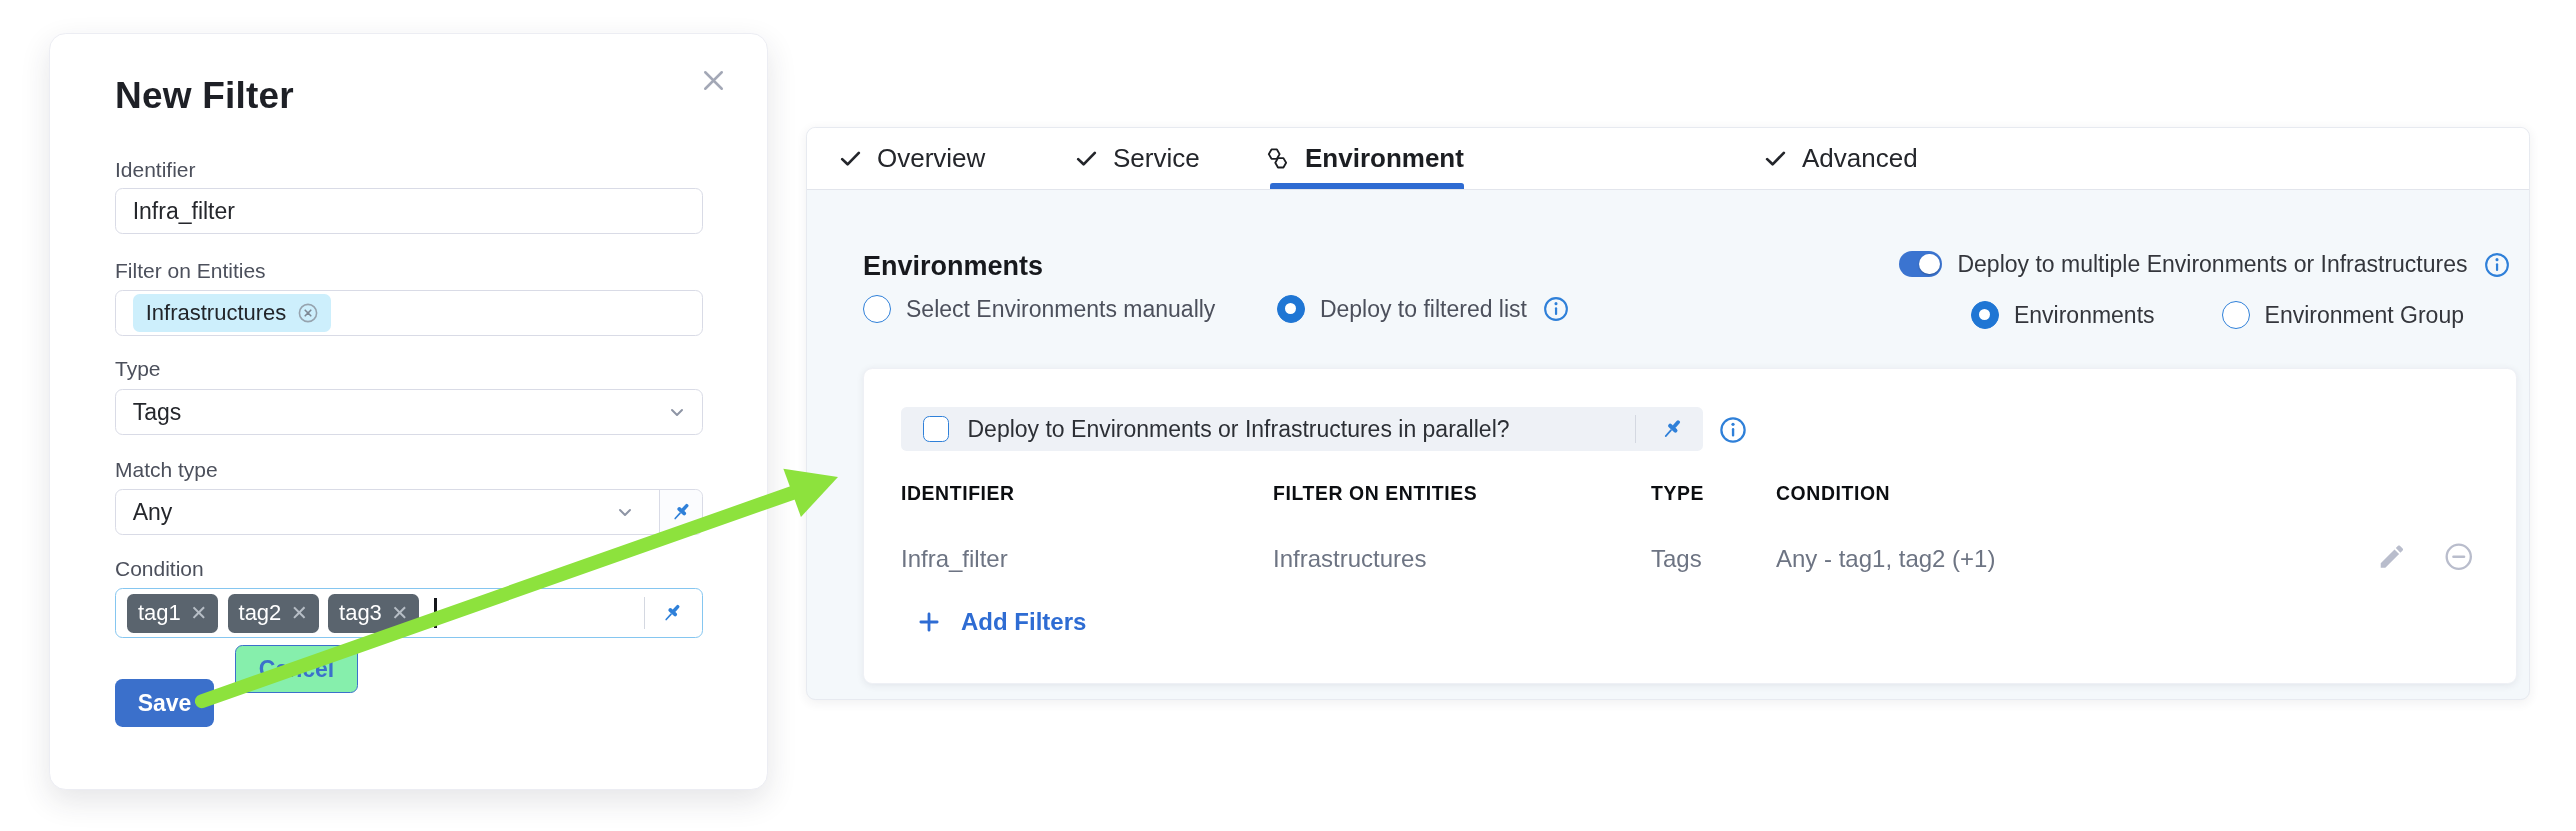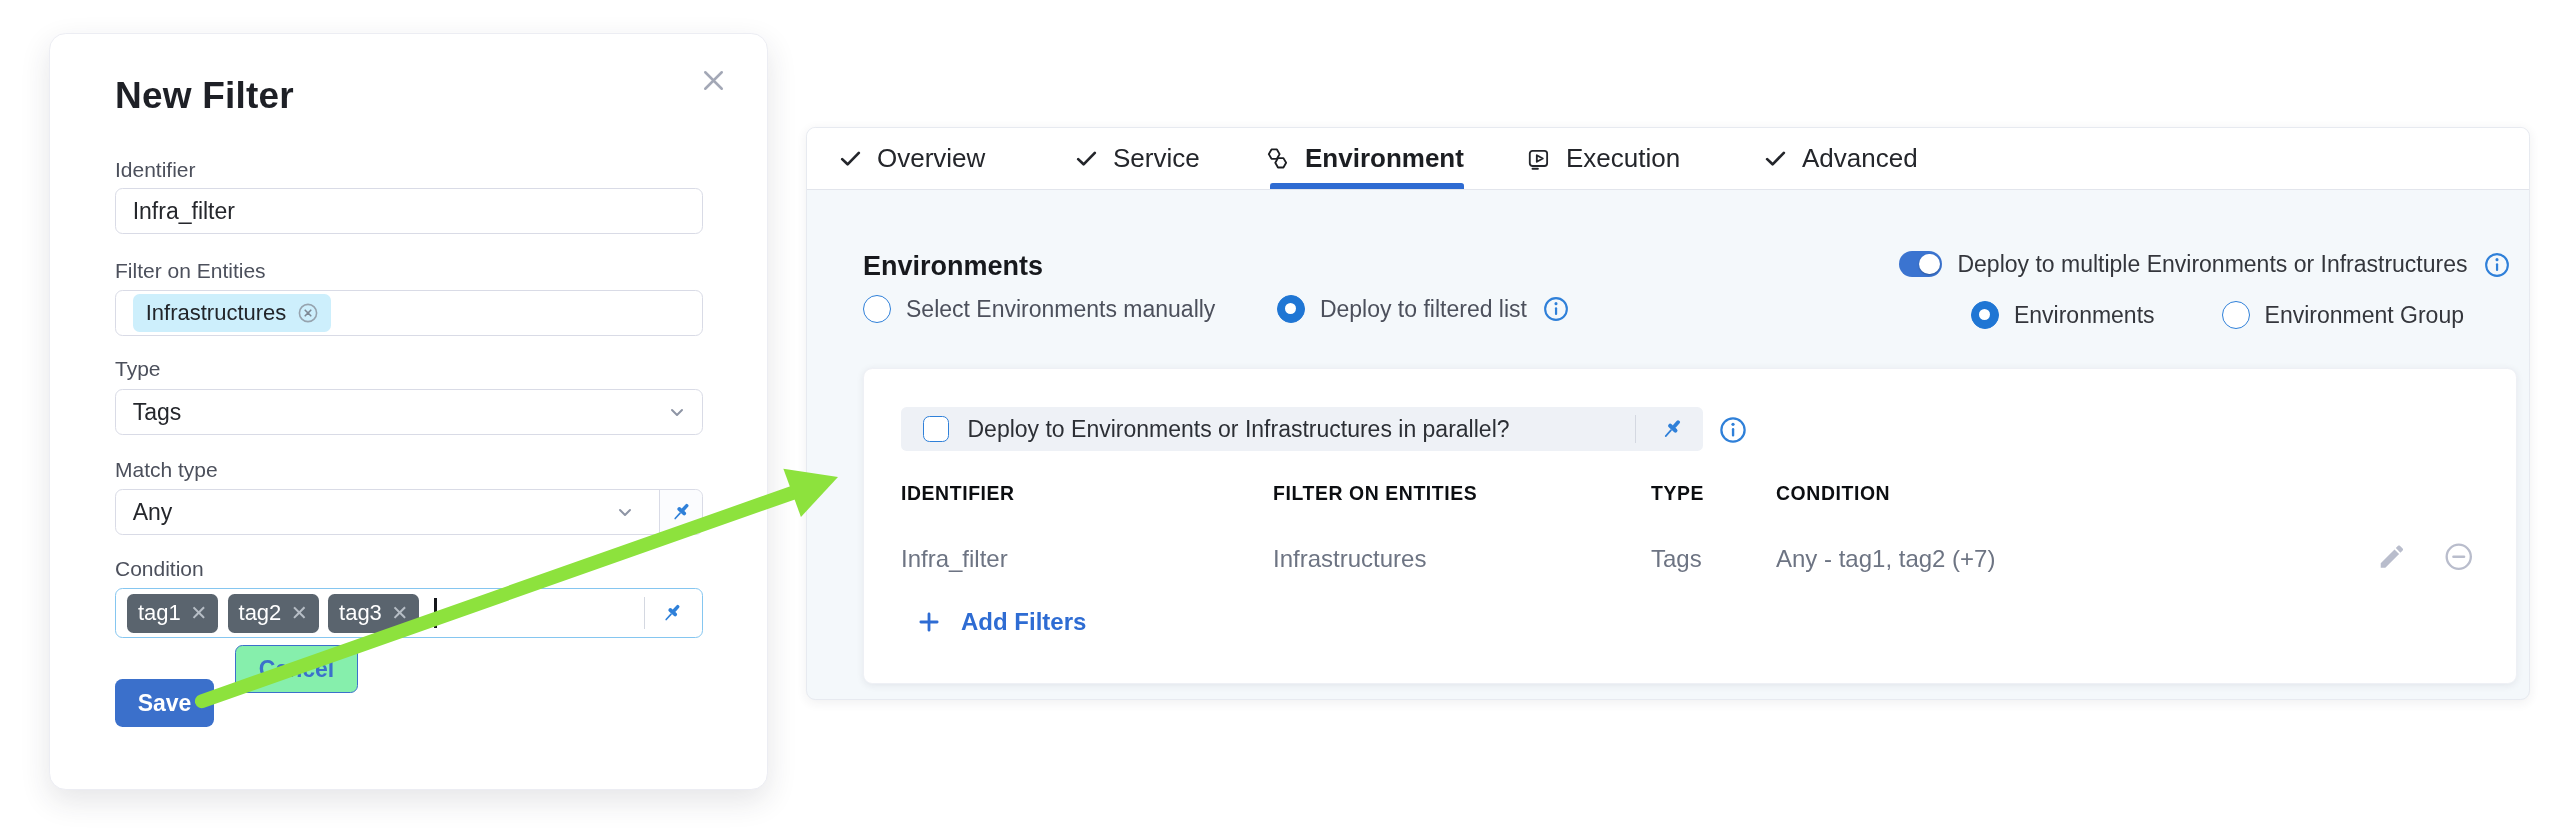--- a/index.html
+++ b/index.html
@@ -182,30 +182,20 @@
       </div>
       <div class="tab active" style="left:458px">
         <span>
           <svg width="26" height="26" viewBox="0 0 24 24" fill="none" stroke="#1c1e22" stroke-width="1.7" stroke-linejoin="round">
             <path d="M13.5 7.5 L11 11.83 L6 11.83 L3.5 7.5 L6 3.17 L11 3.17 Z"></path>
             <path d="M19.5 15.5 L17 19.83 L12 19.83 L9.5 15.5 L12 11.17 L17 11.17 Z"></path>
           </svg>
         </span>
         <span>Environment</span>
       </div>
-      <div class="tab" style="left:719px">
-        <span>
-          <svg width="26" height="26" viewBox="0 0 24 24" fill="none" stroke="#24262b" stroke-width="1.7">
-            <rect x="3.5" y="4.5" width="16" height="14" rx="2.5"></rect>
-            <path d="M10 8.5 L15.5 11.5 L10 14.5 Z" stroke-linejoin="round"></path>
-            <path d="M6 21 h5" stroke-linecap="round"></path>
-          </svg>
-        </span>
-        <span>Execution</span>
-      </div>
       <div class="tab" style="left:956px">
         <span>
             <svg width="25" height="25" viewBox="0 0 24 24">
               <path d="M4 12.6 L9.2 17.6 L20 6.6" fill="none" stroke="#24262b" stroke-width="2.6" stroke-linecap="round" stroke-linejoin="round"></path>
             </svg>
           </span>
         <span>Advanced</span>
       </div>
       <div class="tab-underline"></div>
     </div>
@@ -276,21 +266,21 @@
 
         <div class="th" style="left:37px">IDENTIFIER</div>
         <div class="th" style="left:409px">FILTER ON ENTITIES</div>
         <div class="th" style="left:787px">TYPE</div>
         <div class="th" style="left:912px">CONDITION</div>
 
         <div>
           <div class="td" style="left:37px">Infra_filter</div>
           <div class="td" style="left:409px">Infrastructures</div>
           <div class="td" style="left:787px">Tags</div>
-          <div class="td" style="left:912px">Any - tag1, tag2 (+7)</div>
+          <div class="td" style="left:912px">Any - tag1, tag2 (+1)</div>
           <span class="row-ic" style="left:1512px">
             <span>
               <svg width="31.5" height="31.5" viewBox="0 0 24 24" fill="#b9bdcc">
                   <path d="M3.6 16.9 V20.4 H7.1 L17.6 9.9 L14.1 6.4 Z M20.3 7.2 c.4-.4 .4-1 0-1.4 L18.2 3.7 c-.4-.4-1-.4-1.4 0 L15.1 5.4 l3.5 3.5 Z"></path>
                 </svg>
             </span>
           </span>
           <span class="row-ic" style="left:1579px">
             <span>
               <svg width="31.5" height="31.5" viewBox="0 0 24 24">

